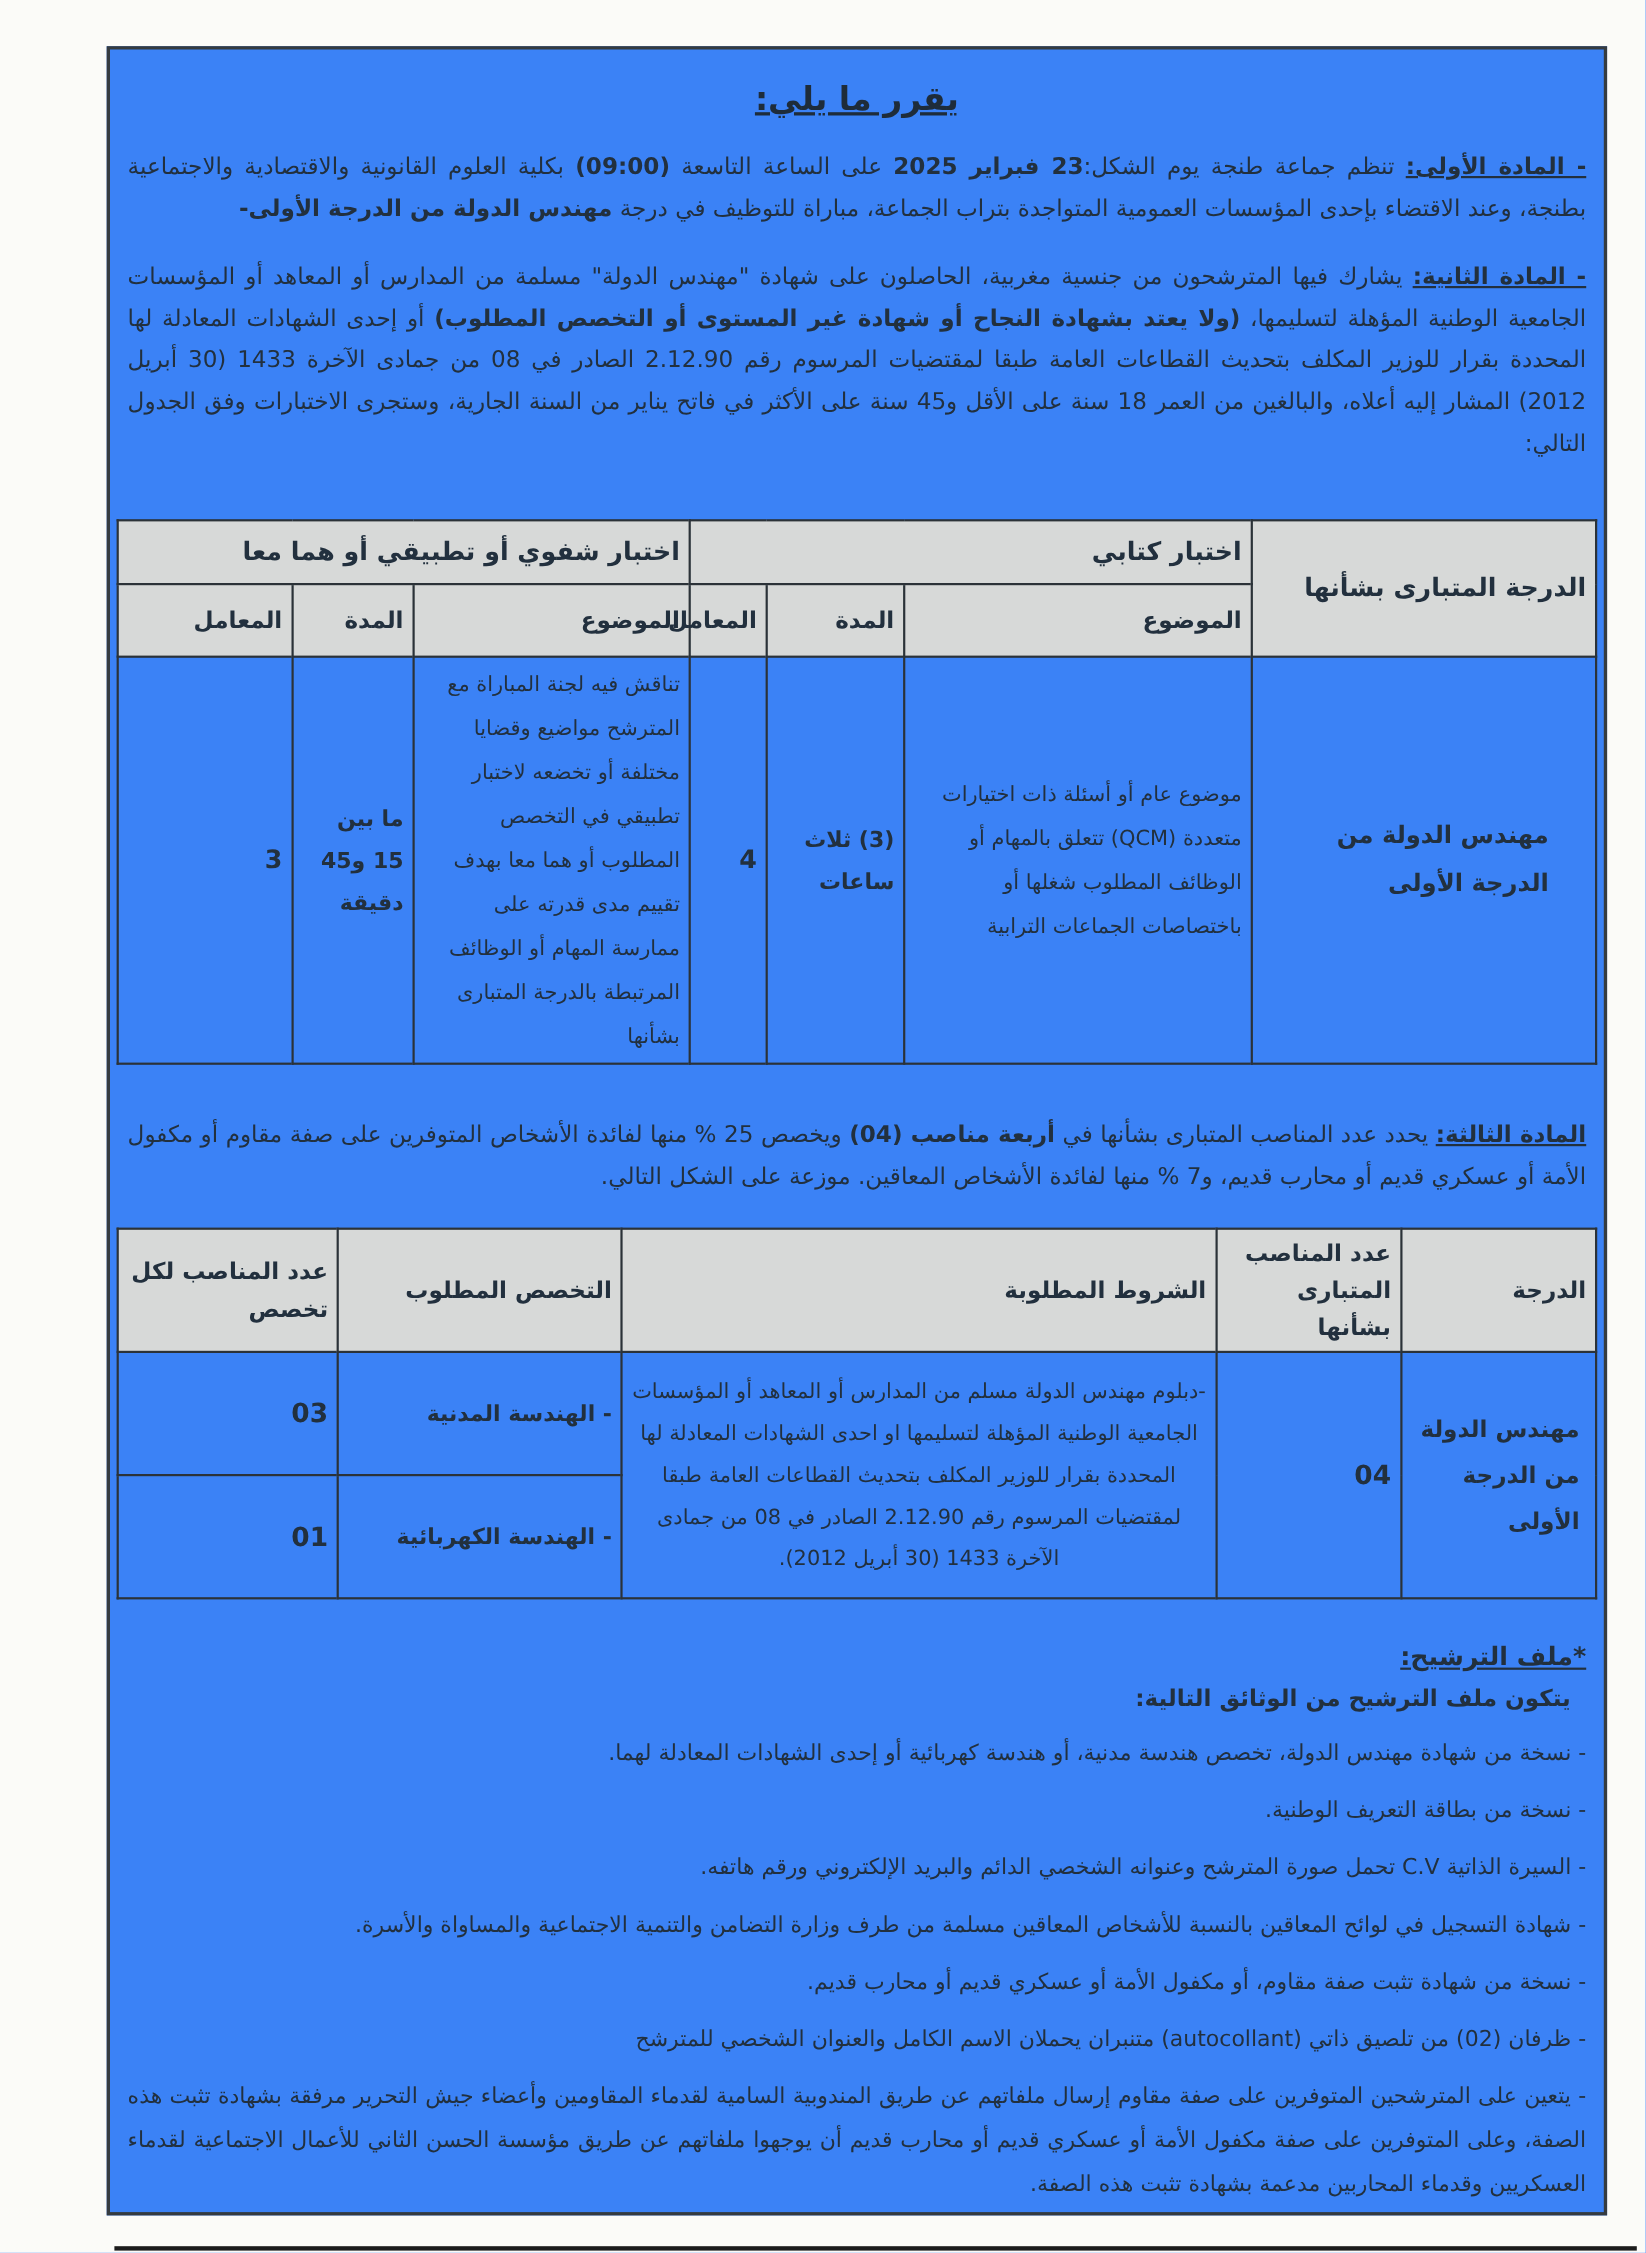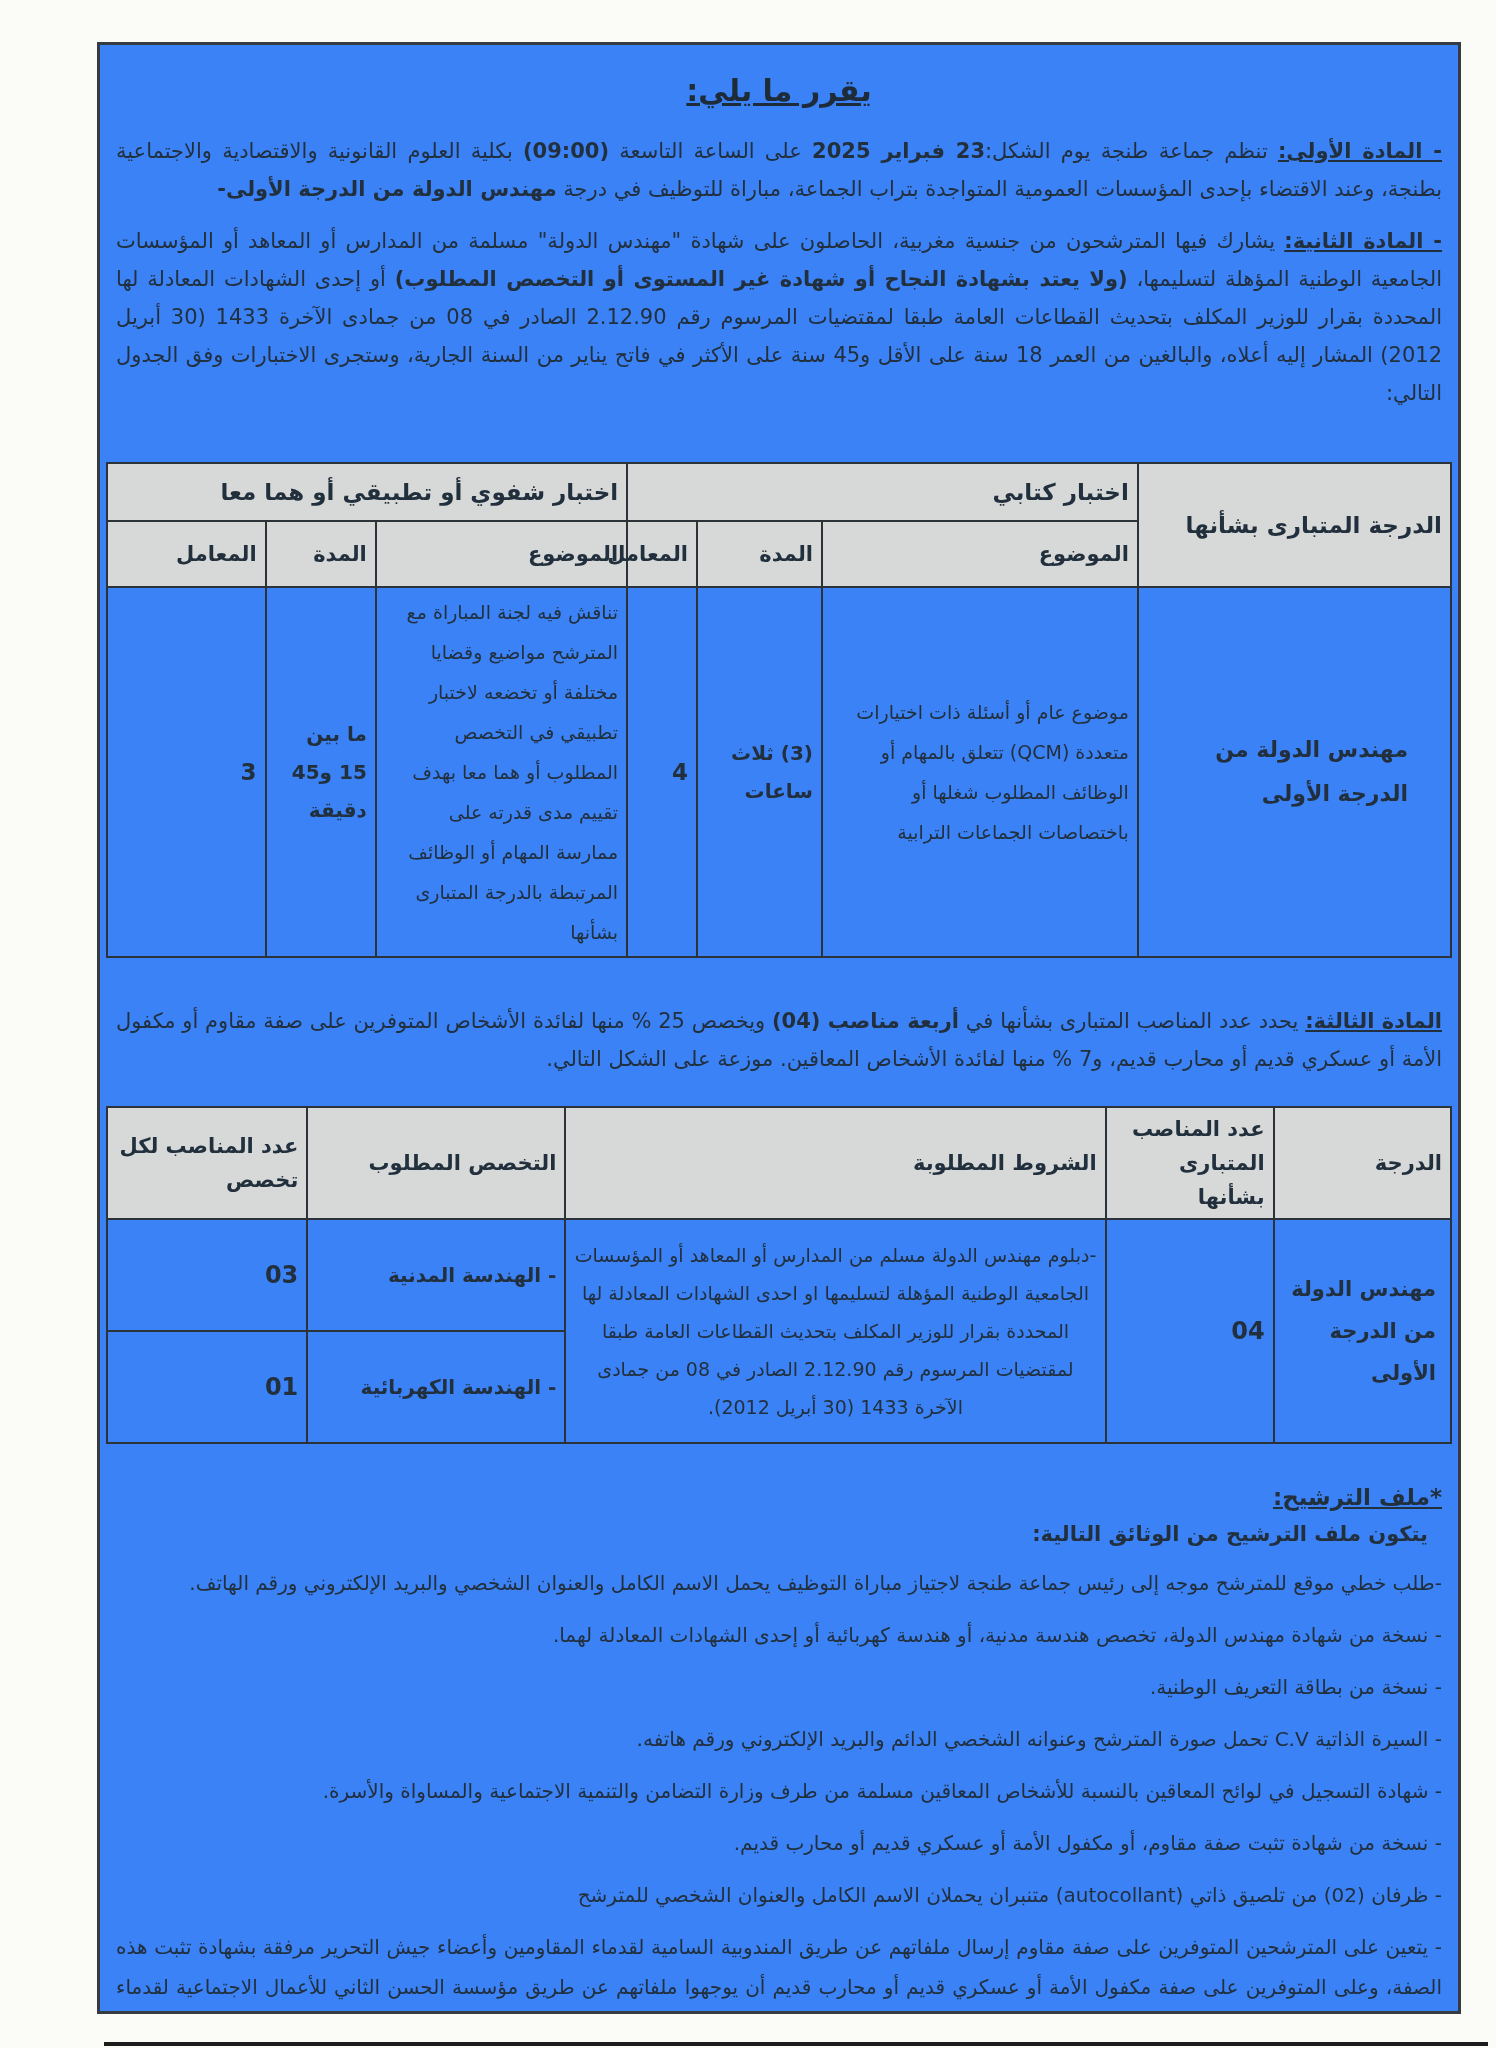--- a/index.html
+++ b/index.html
@@ -28,21 +28,21 @@
     text-decoration:underline;
     margin:28px 0 0 0;
     color:#1e2c3a;
   }
   .para{
     font-size:21px;
     line-height:38px;
     margin:24px 16px 0 16px;
     text-align:justify;
   }
-  .para.tight{margin-top:14px;}
+  .para.tight{margin-top:24px;}
   .lbl{font-weight:bold;text-decoration:underline;}
   .b{font-weight:bold;}
   table{
     border-collapse:collapse;
     width:calc(100% - 12px);
     margin:0 6px;
     table-layout:fixed;
   }
   .t1{margin-top:50px;}
   .t2{margin-top:28px;}
@@ -171,21 +171,20 @@
     <tr>
       <td class="spec">- الهندسة الكهربائية</td>
       <td class="num">01</td>
     </tr>
   </tbody>
     </table>
 
   <p class="file-head">*ملف الترشيح:</p>
   <p class="file-intro">يتكون ملف الترشيح من الوثائق التالية:</p>
 
-  <p class="item">-طلب خطي موقع للمترشح موجه إلى رئيس جماعة طنجة لاجتياز مباراة التوظيف يحمل الاسم الكامل والعنوان الشخصي والبريد الإلكتروني ورقم الهاتف.</p>
   <p class="item">- نسخة من شهادة مهندس الدولة، تخصص هندسة مدنية، أو هندسة كهربائية أو إحدى الشهادات المعادلة لهما.</p>
   <p class="item">- نسخة من بطاقة التعريف الوطنية.</p>
   <p class="item">- السيرة الذاتية C.V تحمل صورة المترشح وعنوانه الشخصي الدائم والبريد الإلكتروني ورقم هاتفه.</p>
   <p class="item">- شهادة التسجيل في لوائح المعاقين بالنسبة للأشخاص المعاقين مسلمة من طرف وزارة التضامن والتنمية الاجتماعية والمساواة والأسرة.</p>
   <p class="item">- نسخة من شهادة تثبت صفة مقاوم، أو مكفول الأمة أو عسكري قديم أو محارب قديم.</p>
   <p class="item">- ظرفان (02) من تلصيق ذاتي (autocollant) متنبران يحملان الاسم الكامل والعنوان الشخصي للمترشح</p>
   <p class="item">- يتعين على المترشحين المتوفرين على صفة مقاوم إرسال ملفاتهم عن طريق المندوبية السامية لقدماء المقاومين وأعضاء جيش التحرير مرفقة بشهادة تثبت هذه الصفة، وعلى المتوفرين على صفة مكفول الأمة أو عسكري قديم أو محارب قديم أن يوجهوا ملفاتهم عن طريق مؤسسة الحسن الثاني للأعمال الاجتماعية لقدماء العسكريين وقدماء المحاربين مدعمة بشهادة تثبت هذه الصفة.</p>
 
 </div>
 

